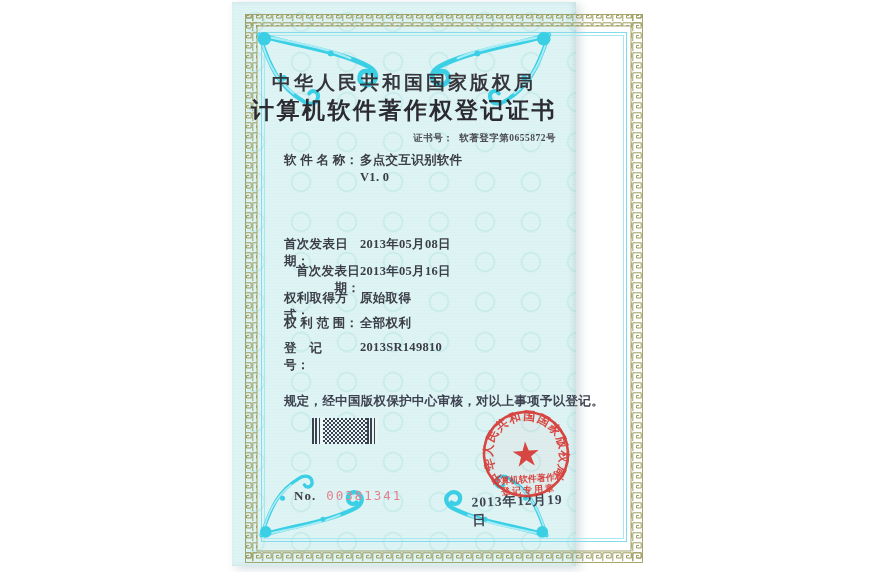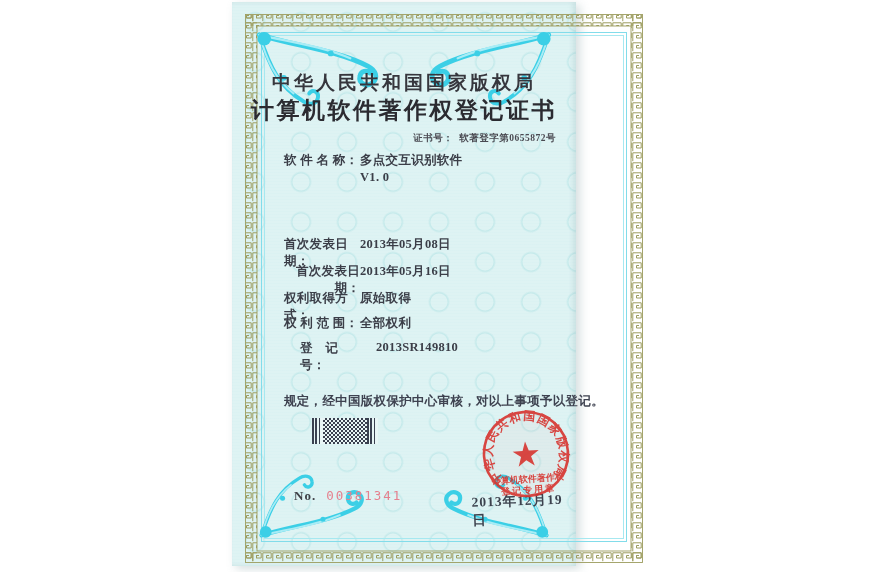--- a/index.html
+++ b/index.html
@@ -45,21 +45,21 @@
     font-size:9.5px;color:#4a4a52;letter-spacing:.5px;font-weight:600;text-align:right;
   }
   .cert-no .num{margin-left:6px;}
   .row{
     position:absolute;left:52px;display:flex;
     font-size:12.5px;color:#3b3e48;font-weight:600;letter-spacing:.3px;
   }
   .row .lab{width:76px;flex:0 0 76px;}
   .row .val{white-space:nowrap;}
   .r0{top:150px;} .r0b{top:168px;left:128px;} .r1{top:192px;}
-  .r2{top:234px;} .r3{top:261px;text-align:right;} .r4{top:288px;} .r5{top:313px;} .r6{top:338px;margin-left:16px;}
+  .r2{top:234px;} .r3{top:261px;text-align:right;} .r4{top:288px;} .r5{top:313px;} .r6{top:338px;}
   .stmt{
     position:absolute;left:52px;width:330px;
     font-size:12.5px;color:#3e4250;font-weight:600;letter-spacing:.3px;
   }
   .s1{top:364px;text-indent:16px;} .s2{top:391px;}
 
   .barcode{
     position:absolute;left:80px;top:416px;width:66px;height:26px;display:flex;
   }
   .bc-side{flex:0 0 11px;background:repeating-linear-gradient(90deg,#3a4150 0 2px,#e8f6f6 2px 3px,#3a4150 3px 5px,#e8f6f6 5px 7px,#3a4150 7px 8px,#e8f6f6 8px 11px);}

